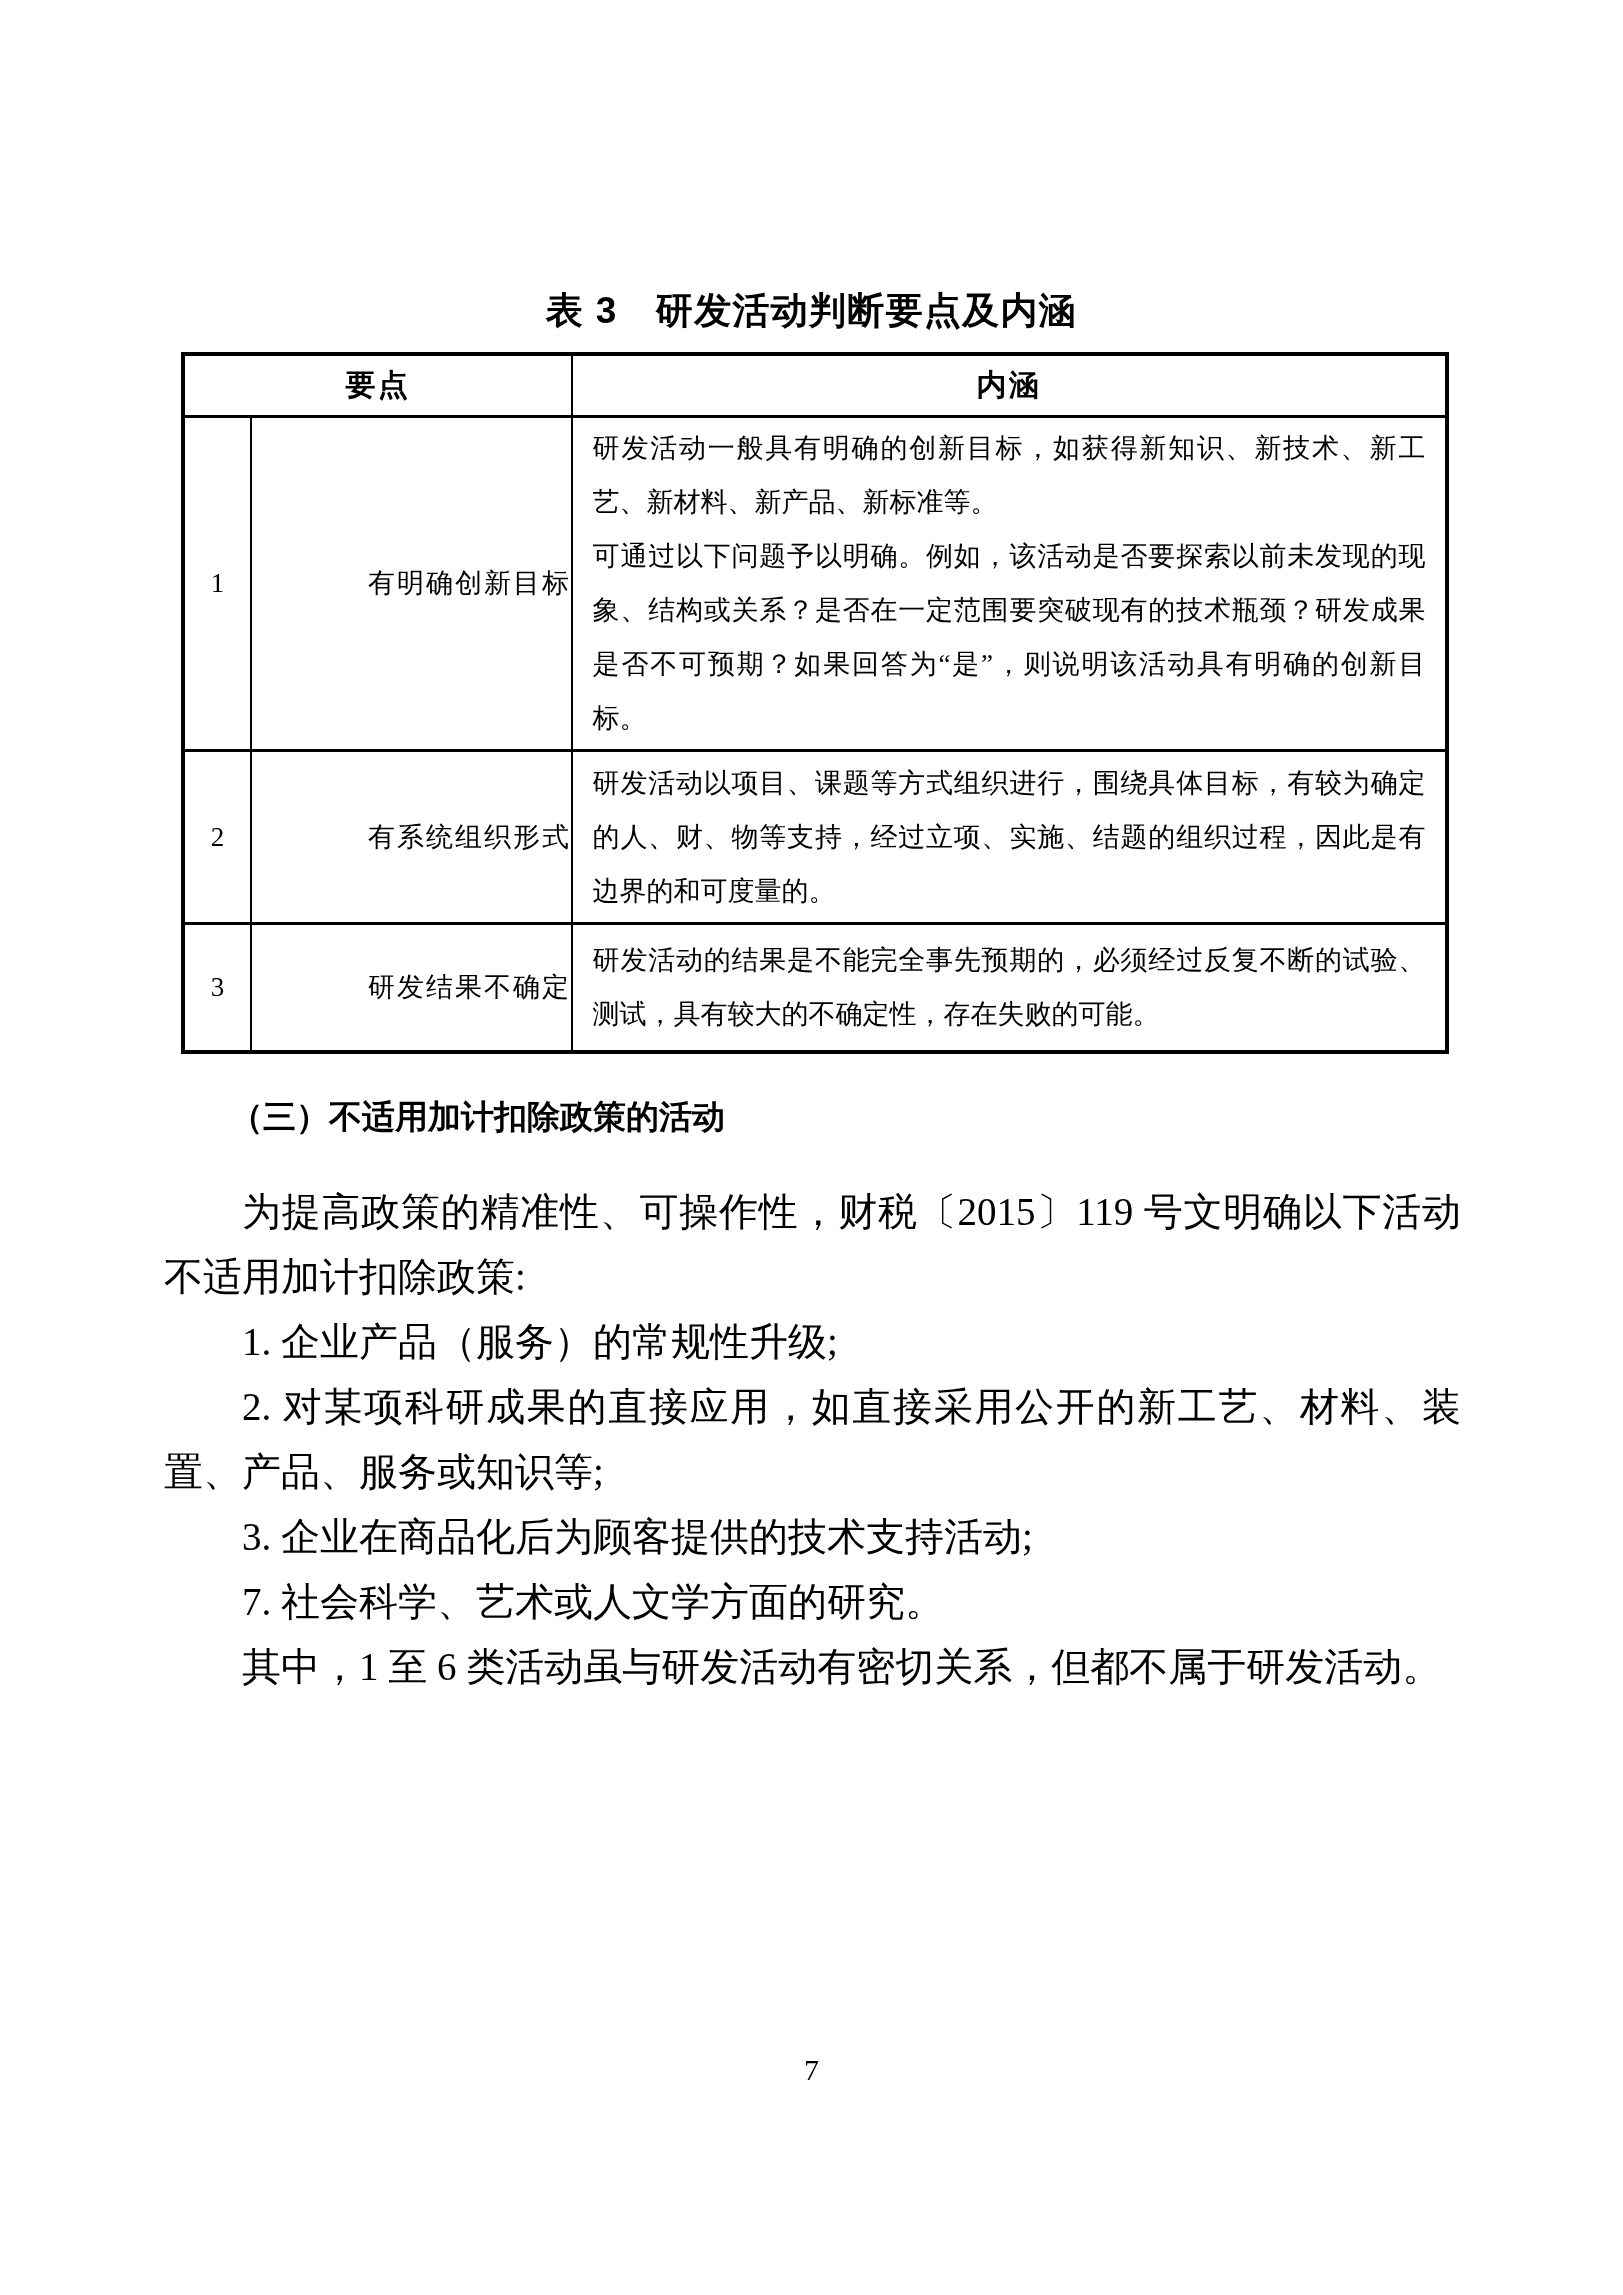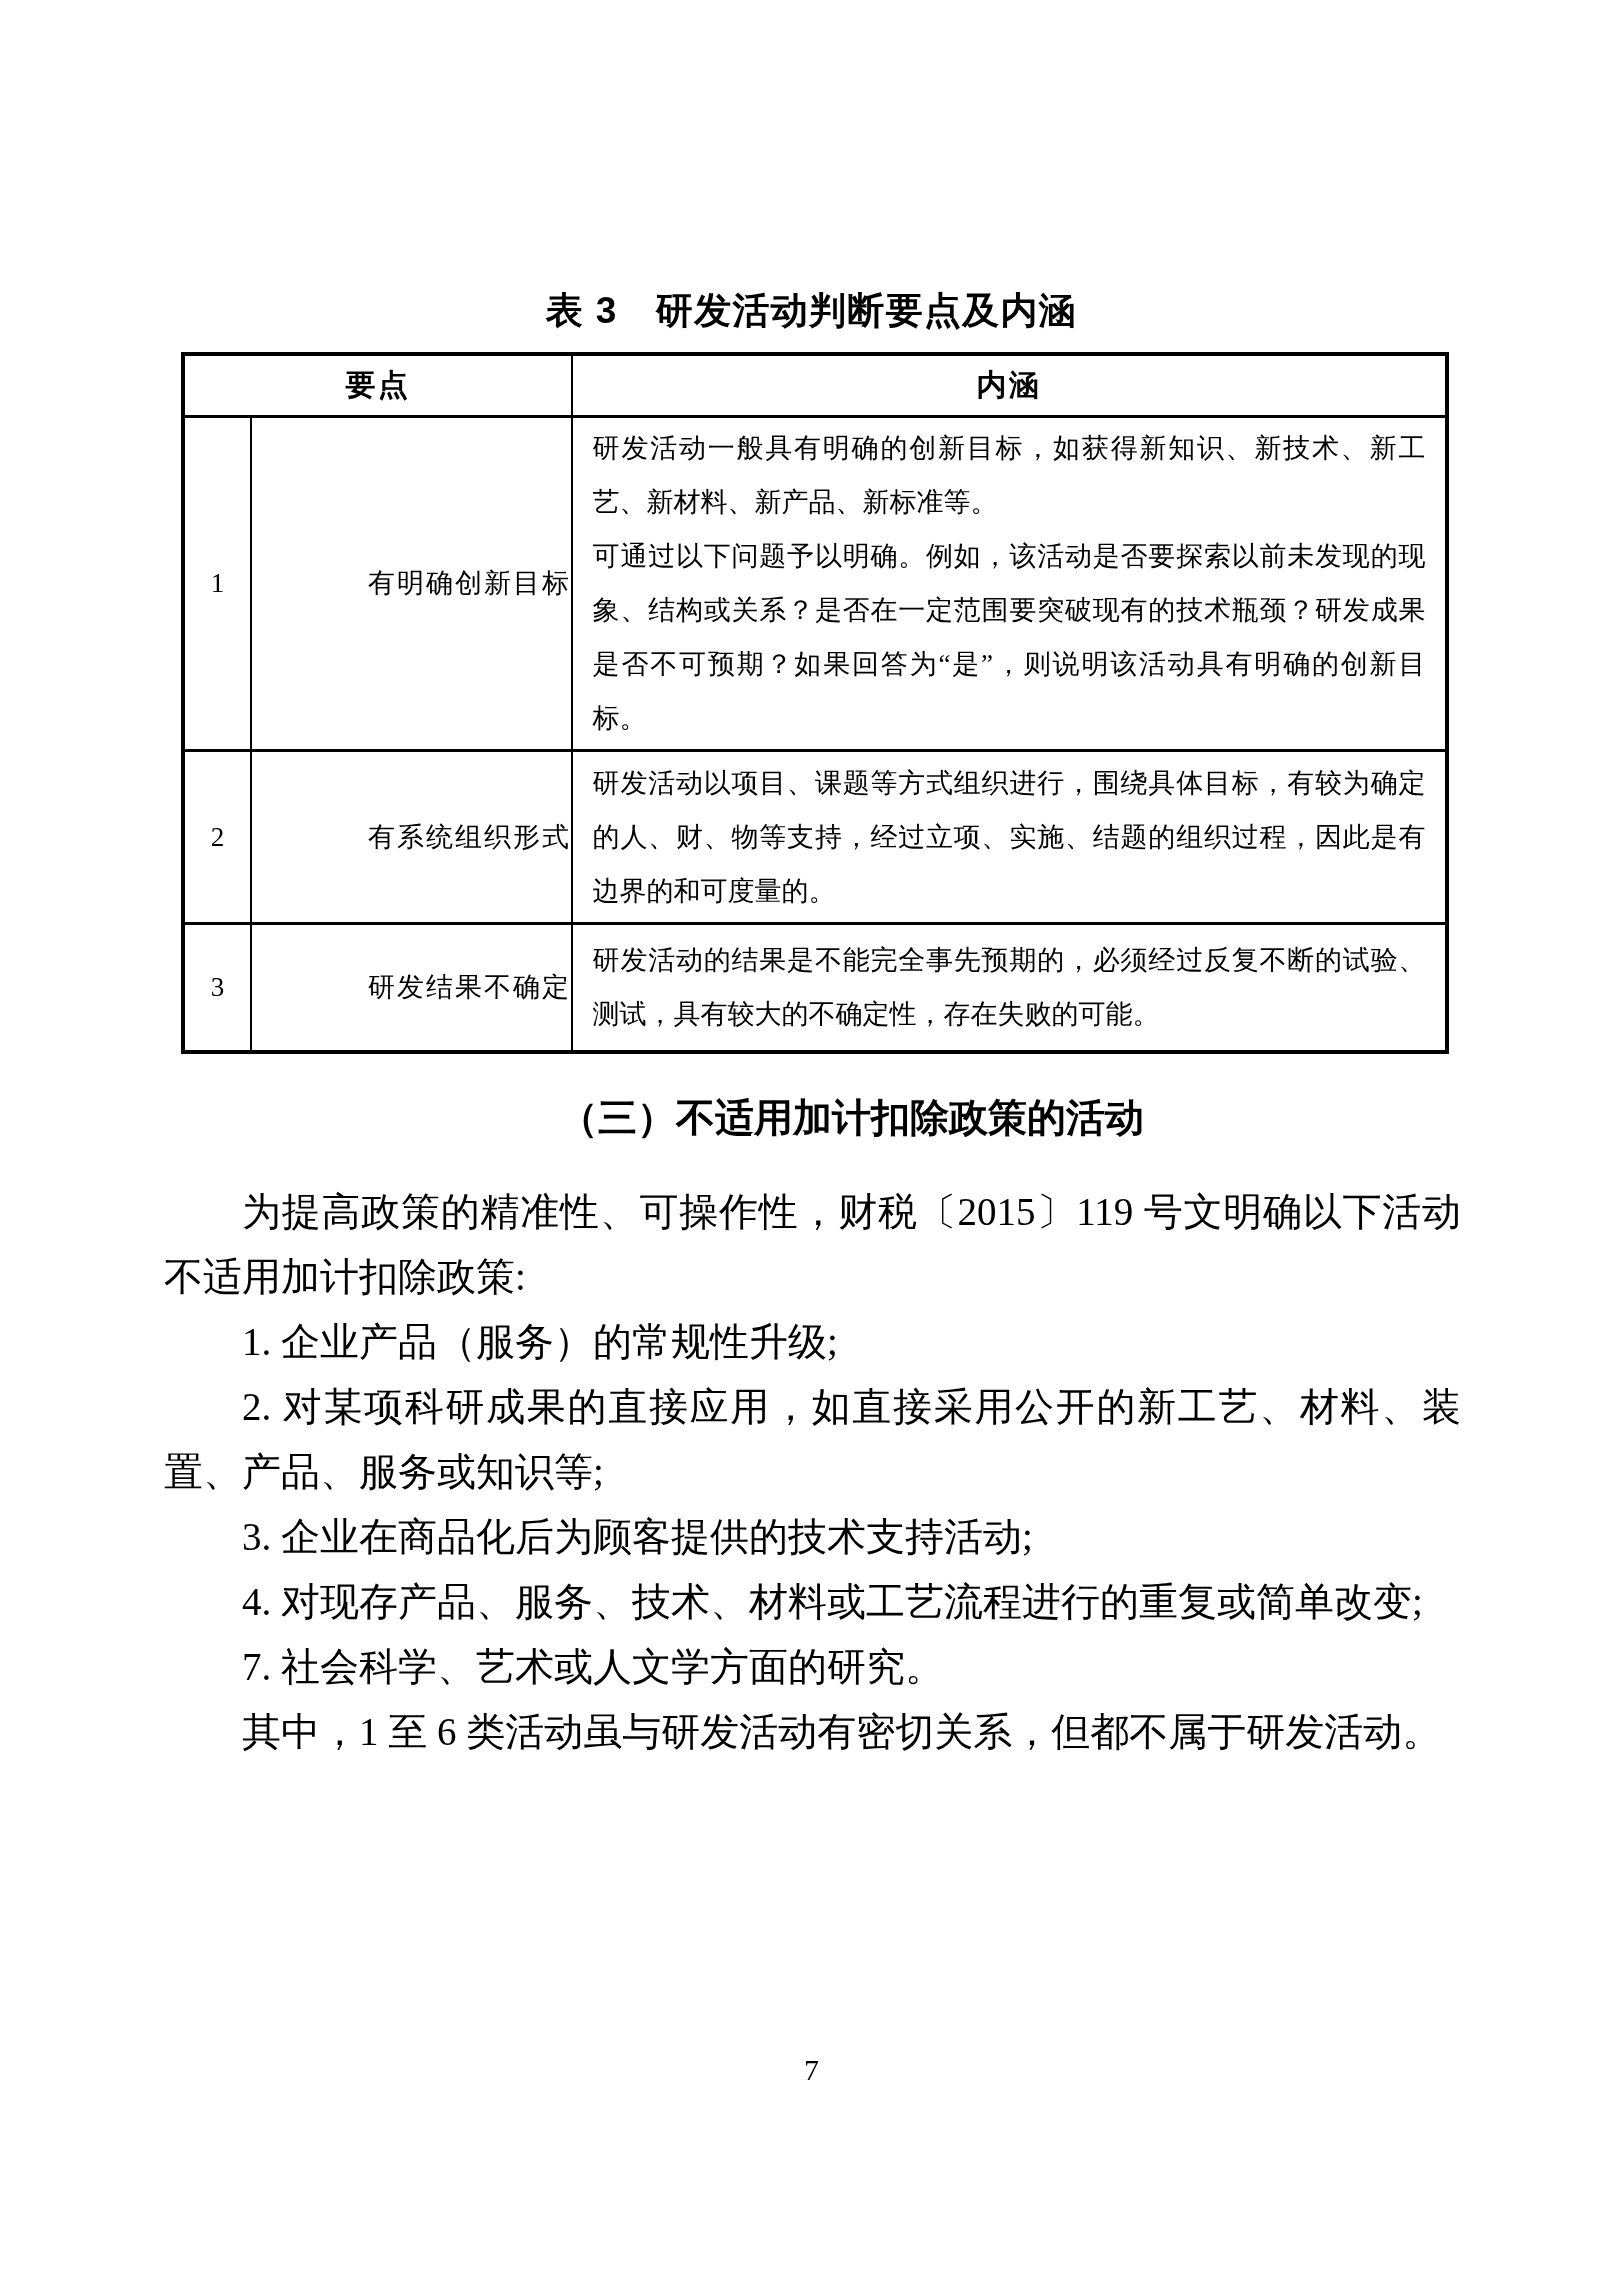--- a/index.html
+++ b/index.html
@@ -92,25 +92,25 @@
     left: 164px;
     top: 1085px;
     width: 1297px;
     font-size: 39px;
     line-height: 65px;
     text-align: justify;
     text-justify: inter-character;
   }
   .body-text h2 {
     margin: 0 0 29px 0;
-    font-size: 39px;
+    font-size: 33px;
     font-weight: bold;
     line-height: 65px;
     text-indent: 2em;
-    text-align: center;
+    text-align: left;
   }
   .body-text p {
     margin: 0;
     text-indent: 2em;
   }
 
   
   .page-number {
     position: absolute;
     top: 2050px;
@@ -165,21 +165,20 @@
       </tr>
     </tbody>
   </table>
 
   <section class="body-text">
     <h2>（三）不适用加计扣除政策的活动</h2>
     <p>为提高政策的精准性、可操作性，财税〔2015〕119 号文明确以下活动不适用加计扣除政策:</p>
     <p>1. 企业产品（服务）的常规性升级;</p>
     <p>2. 对某项科研成果的直接应用，如直接采用公开的新工艺、材料、装置、产品、服务或知识等;</p>
     <p>3. 企业在商品化后为顾客提供的技术支持活动;</p>
-    <p>4. 对现存产品、服务、技术、材料或工艺流程进行的重复或简单改变;</p>
     <p>7. 社会科学、艺术或人文学方面的研究。</p>
     <p>其中，1 至 6 类活动虽与研发活动有密切关系，但都不属于研发活动。</p>
   </section>
 
   <div class="page-number">7</div>
 
 </main>
 
 
 </body></html>

